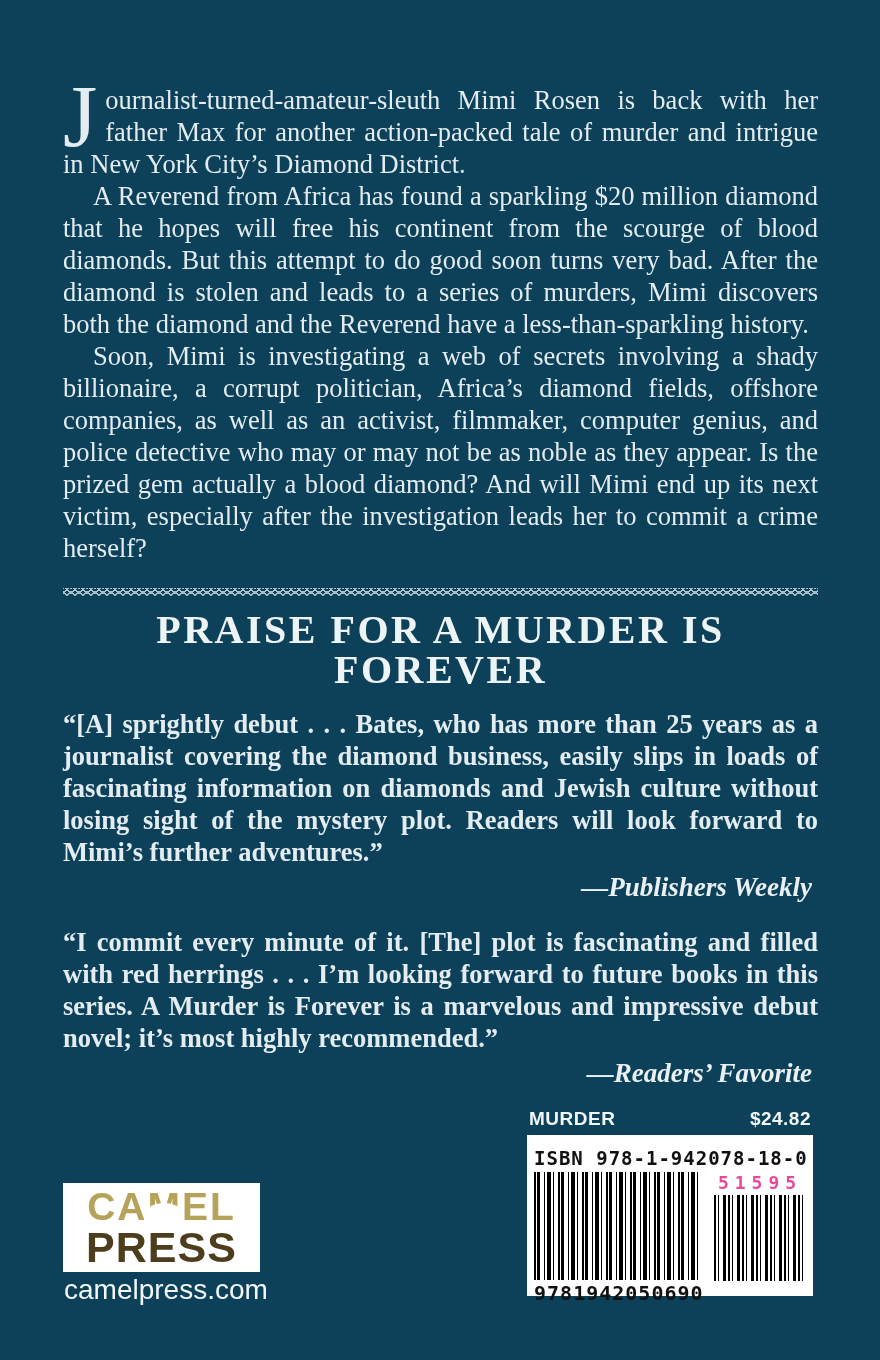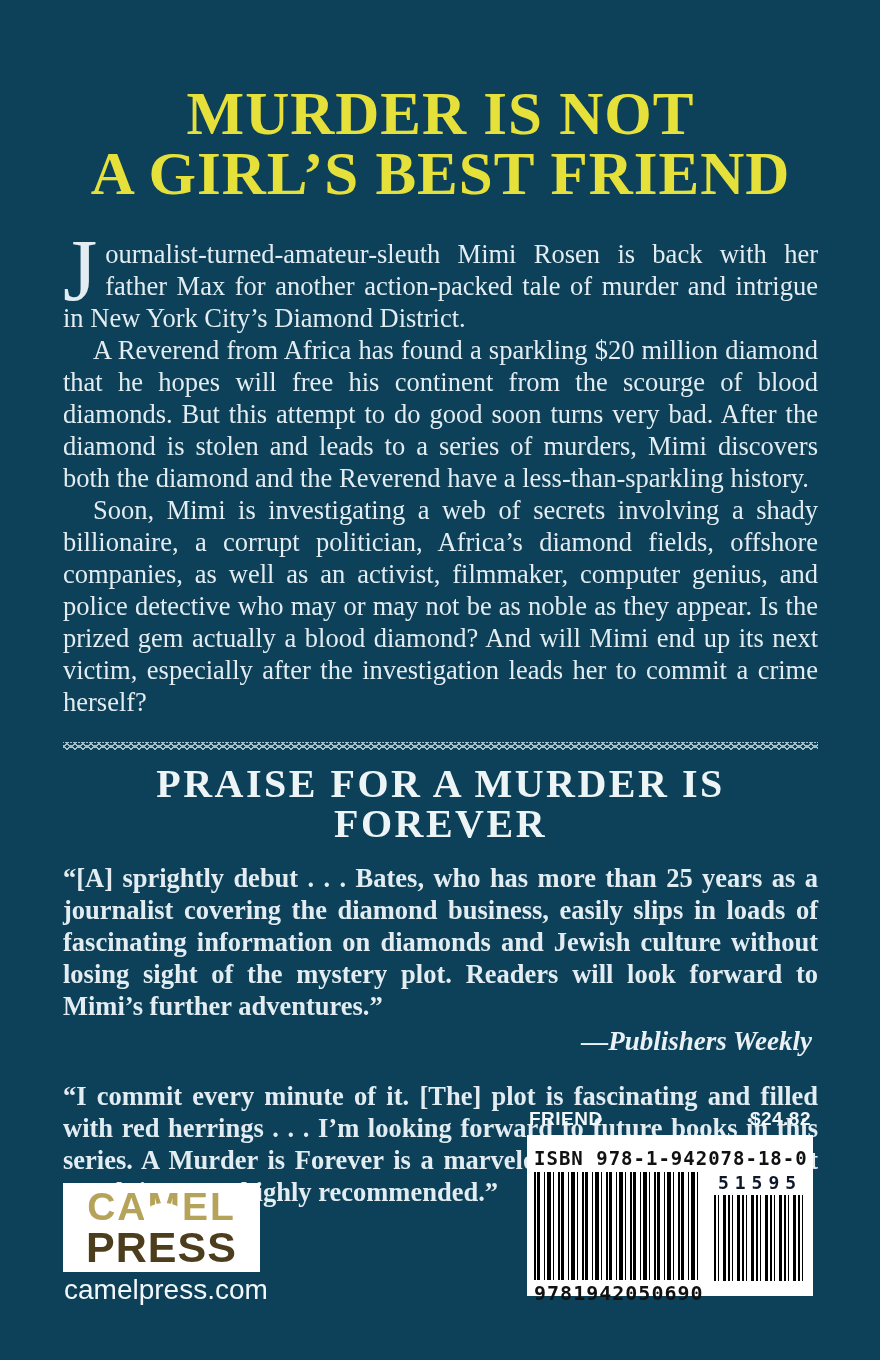--- a/index.html
+++ b/index.html
@@ -158,39 +158,35 @@
   }
   .ean-digits{
     display:flex;justify-content:space-between;
     font-family:"DejaVu Sans Mono", monospace;
     font-weight:700;font-size:20px;color:#111;
     margin-top:1px;letter-spacing:1px;
   }
   .addon-bc{width:92px;margin-left:12px;display:flex;flex-direction:column;}
   .addon-digits{
     font-family:"DejaVu Sans Mono", monospace;
-    font-weight:700;font-size:18px;color:#0f172a;
+    font-weight:700;font-size:18px;color:#ec4899;
     letter-spacing:6px;text-align:center;white-space:nowrap;
   }
   .addon-bars{
     height:86px;margin-top:2px;
     background:repeating-linear-gradient(90deg,
       #000 0 2px,#fff 2px 4px,#000 4px 5px,#fff 5px 9px,
       #000 9px 12px,#fff 12px 14px);
   }
 </style>
 </head>
 <body>
 
 <div class="content">
 
-  <h1 class="title">
-    <span>MURDER IS NOT</span>
-    <span>A GIRL’S BEST FRIEND</span>
-  </h1>
 
   <section class="synopsis">
     <p><span class="dropcap">J</span><span>ournalist-turned-amateur-sleuth Mimi Rosen is back with her father Max for another action-packed tale of murder and intrigue in New York City’s Diamond District.</span></p>
     <p class="indent">A Reverend from Africa has found a sparkling $20 million diamond that he hopes will free his continent from the scourge of blood diamonds. But this attempt to do good soon turns very bad. After the diamond is stolen and leads to a series of murders, Mimi discovers both the diamond and the Reverend have a less-than-sparkling history.</p>
     <p class="indent">Soon, Mimi is investigating a web of secrets involving a shady billionaire, a corrupt politician, Africa’s diamond fields, offshore companies, as well as an activist, filmmaker, computer genius, and police detective who may or may not be as noble as they appear. Is the prized gem actually a blood diamond? And will Mimi end up its next victim, especially after the investigation leads her to commit a crime herself?</p>
   </section>
 
   <div class="divider"></div>
 
   <h2 class="praise-heading">PRAISE FOR A MURDER IS FOREVER</h2>
@@ -208,21 +204,21 @@
   <div class="logo-inner">
     <span class="logo-camel">CAMEL</span>
     <span class="hump"></span>
     <span class="logo-press">PRESS</span>
   </div>
 </div>
 <div class="website">camelpress.com</div>
 
 <div class="barcode-area">
   <div class="cat-row">
-    <span>FRIEND</span>
+    <span>MURDER</span>
     <span>$24.82</span>
   </div>
   <div class="bc-box">
     <div class="isbn-line">ISBN 978-1-942078-18-0</div>
     <div class="bars-row">
       <div class="main-bc">
         <div class="main-bars"></div>
         <div class="ean-digits">
           <span>9</span>
           <span>781942</span>

